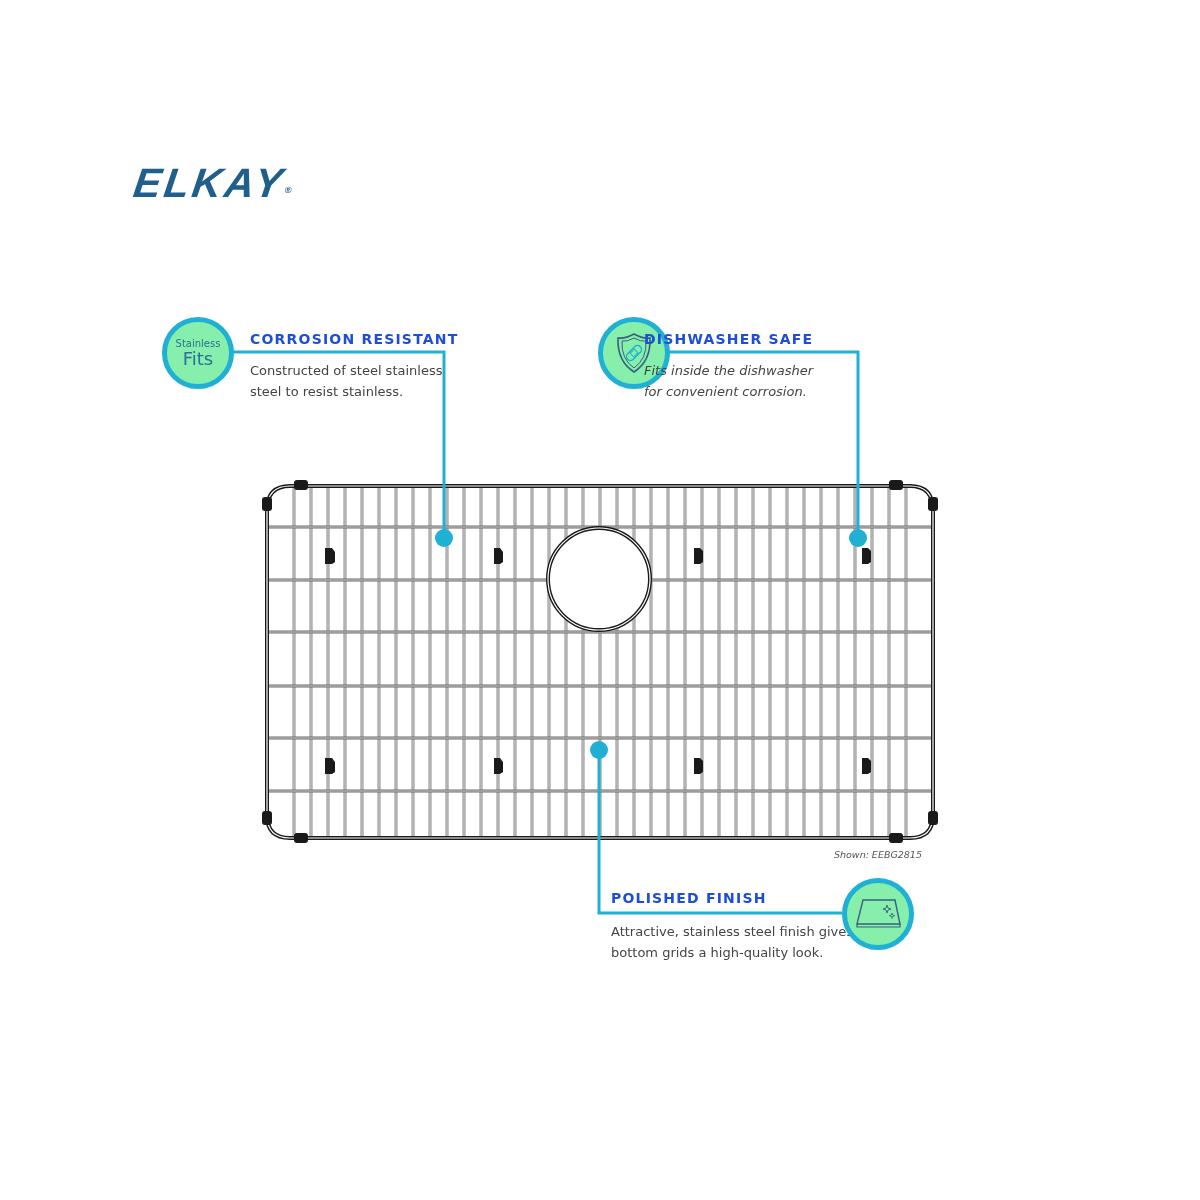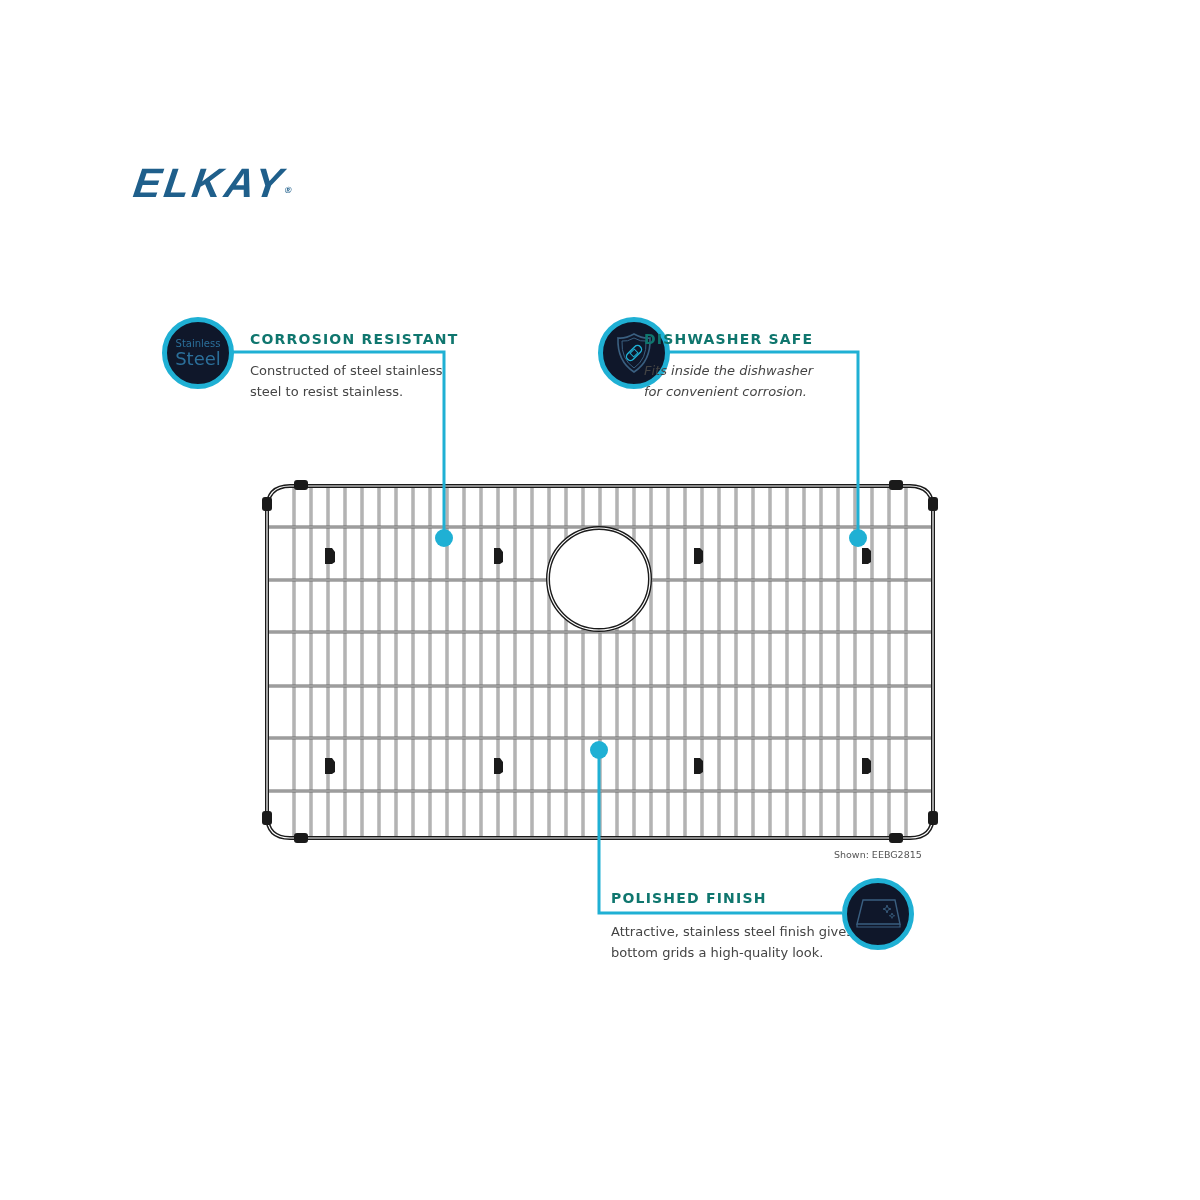--- a/index.html
+++ b/index.html
@@ -1,22 +1,22 @@
 <!DOCTYPE html>
 <html><head>
   <meta charset="utf-8">
   <style>
     html, body { margin: 0; padding: 0; background: #ffffff; }
     body { width: 1200px; height: 1200px; position: relative; overflow: hidden; font-family: "DejaVu Sans", sans-serif; }
     .logo { position: absolute; left: 134px; top: 160px; font-family: "Liberation Sans", sans-serif; font-weight: bold; font-style: italic; font-size: 41px; letter-spacing: 3px; color: #1f5f8b; transform: skewX(-8deg); }
     .logo .reg { font-size: 9px; font-style: normal; vertical-align: 4px; margin-left: 1px; letter-spacing: 0; }
-    .feature-title { position: absolute; font-family: "DejaVu Sans", sans-serif; font-weight: bold; font-size: 14px; letter-spacing: 1.2px; color: #0f766e; }
+    .feature-title { position: absolute; font-family: "DejaVu Sans", sans-serif; font-weight: bold; font-size: 14px; letter-spacing: 1.2px; color: #1d4ed8; }
     .feature-desc { position: absolute; font-family: "DejaVu Sans", sans-serif; font-size: 13px; line-height: 21px; color: #444; }
-    .caption { position: absolute; left: 834px; top: 849px; font-family: "DejaVu Sans", sans-serif; font-size: 9.5px; color: #555; }
-    .badge { position: absolute; width: 62px; height: 62px; border: 5px solid #1fb0d4; border-radius: 50%; background: #0f172a; display: flex; align-items: center; justify-content: center; flex-direction: column; }
+    .caption { position: absolute; left: 834px; top: 849px; font-family: "DejaVu Sans", sans-serif; font-size: 9.5px; font-style: italic; color: #555; }
+    .badge { position: absolute; width: 62px; height: 62px; border: 5px solid #1fb0d4; border-radius: 50%; background: #86efac; display: flex; align-items: center; justify-content: center; flex-direction: column; }
     .badge .small { font-size: 10px; color: #2b6f9a; line-height: 11px; }
     .badge .big { font-size: 18px; color: #2b6f9a; line-height: 20px; }
     svg.grid { position: absolute; left: 0; top: 0; }
   </style>
 </head>
 <body>
 
 <div class="logo"><span>ELKAY</span><span class="reg">®</span></div>
 
 <svg class="grid" width="1200" height="1200">
@@ -151,21 +151,21 @@
   </g>
   <g fill="#1fb0d4">
     <circle cx="444" cy="538" r="9"></circle>
     <circle cx="858" cy="538" r="9"></circle>
     <circle cx="599" cy="750" r="9"></circle>
   </g>
 </svg>
 
 <div class="badge" style="left:162px; top:317px;">
   <span class="small">Stainless</span>
-  <span class="big">Steel</span>
+  <span class="big">Fits</span>
 </div>
 <div class="feature-title" style="left:250px; top:331px;">CORROSION RESISTANT</div>
 <div class="feature-desc" style="left:250px; top:360px;">
   <div>Constructed of steel stainless</div>
   <div>steel to resist stainless.</div>
 </div>
 
 <div class="badge" style="left:598px; top:317px;">
   <svg width="40" height="44" viewBox="0 0 40 44">
     <path d="M20,3 Q29,8 36,7 Q37,30 20,41 Q3,30 4,7 Q11,8 20,3 Z" fill="none" stroke="#3a5f80" stroke-width="1.6"></path>

